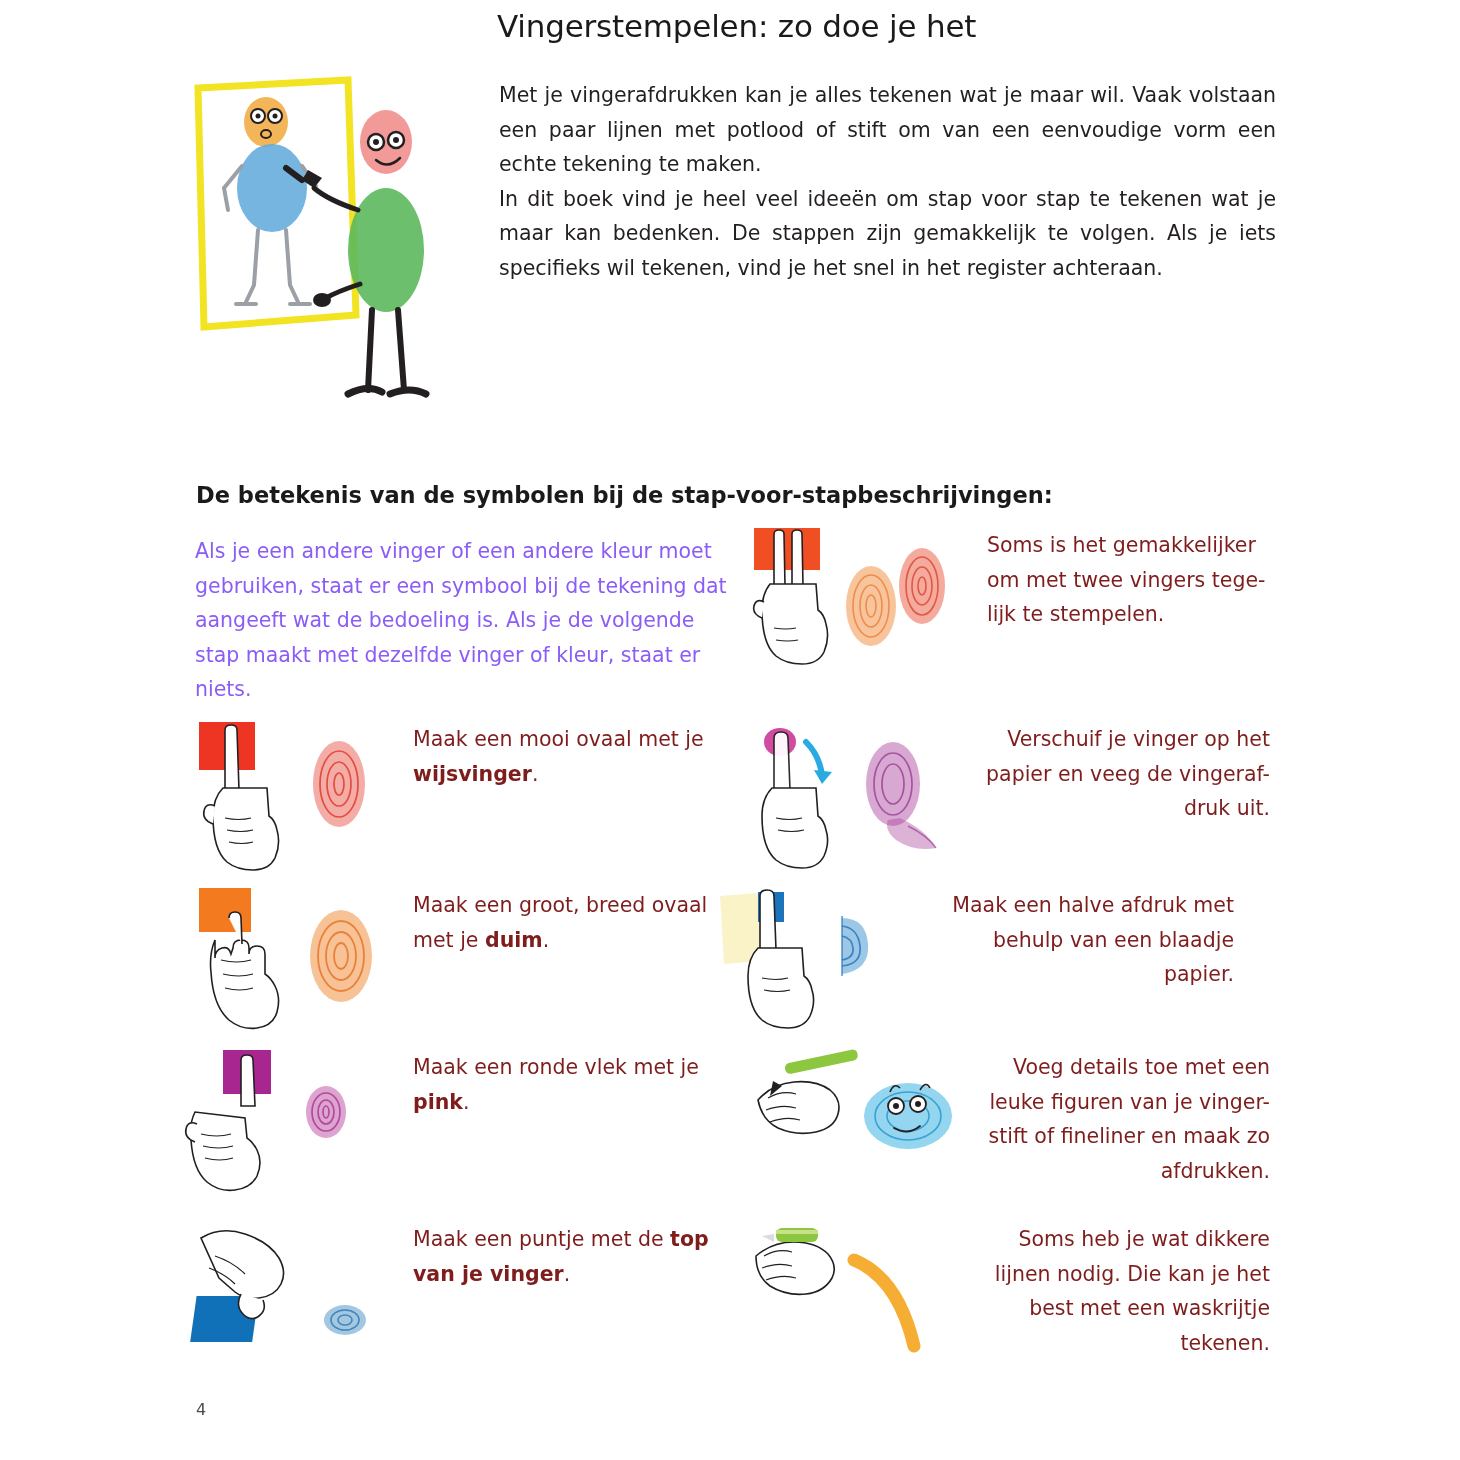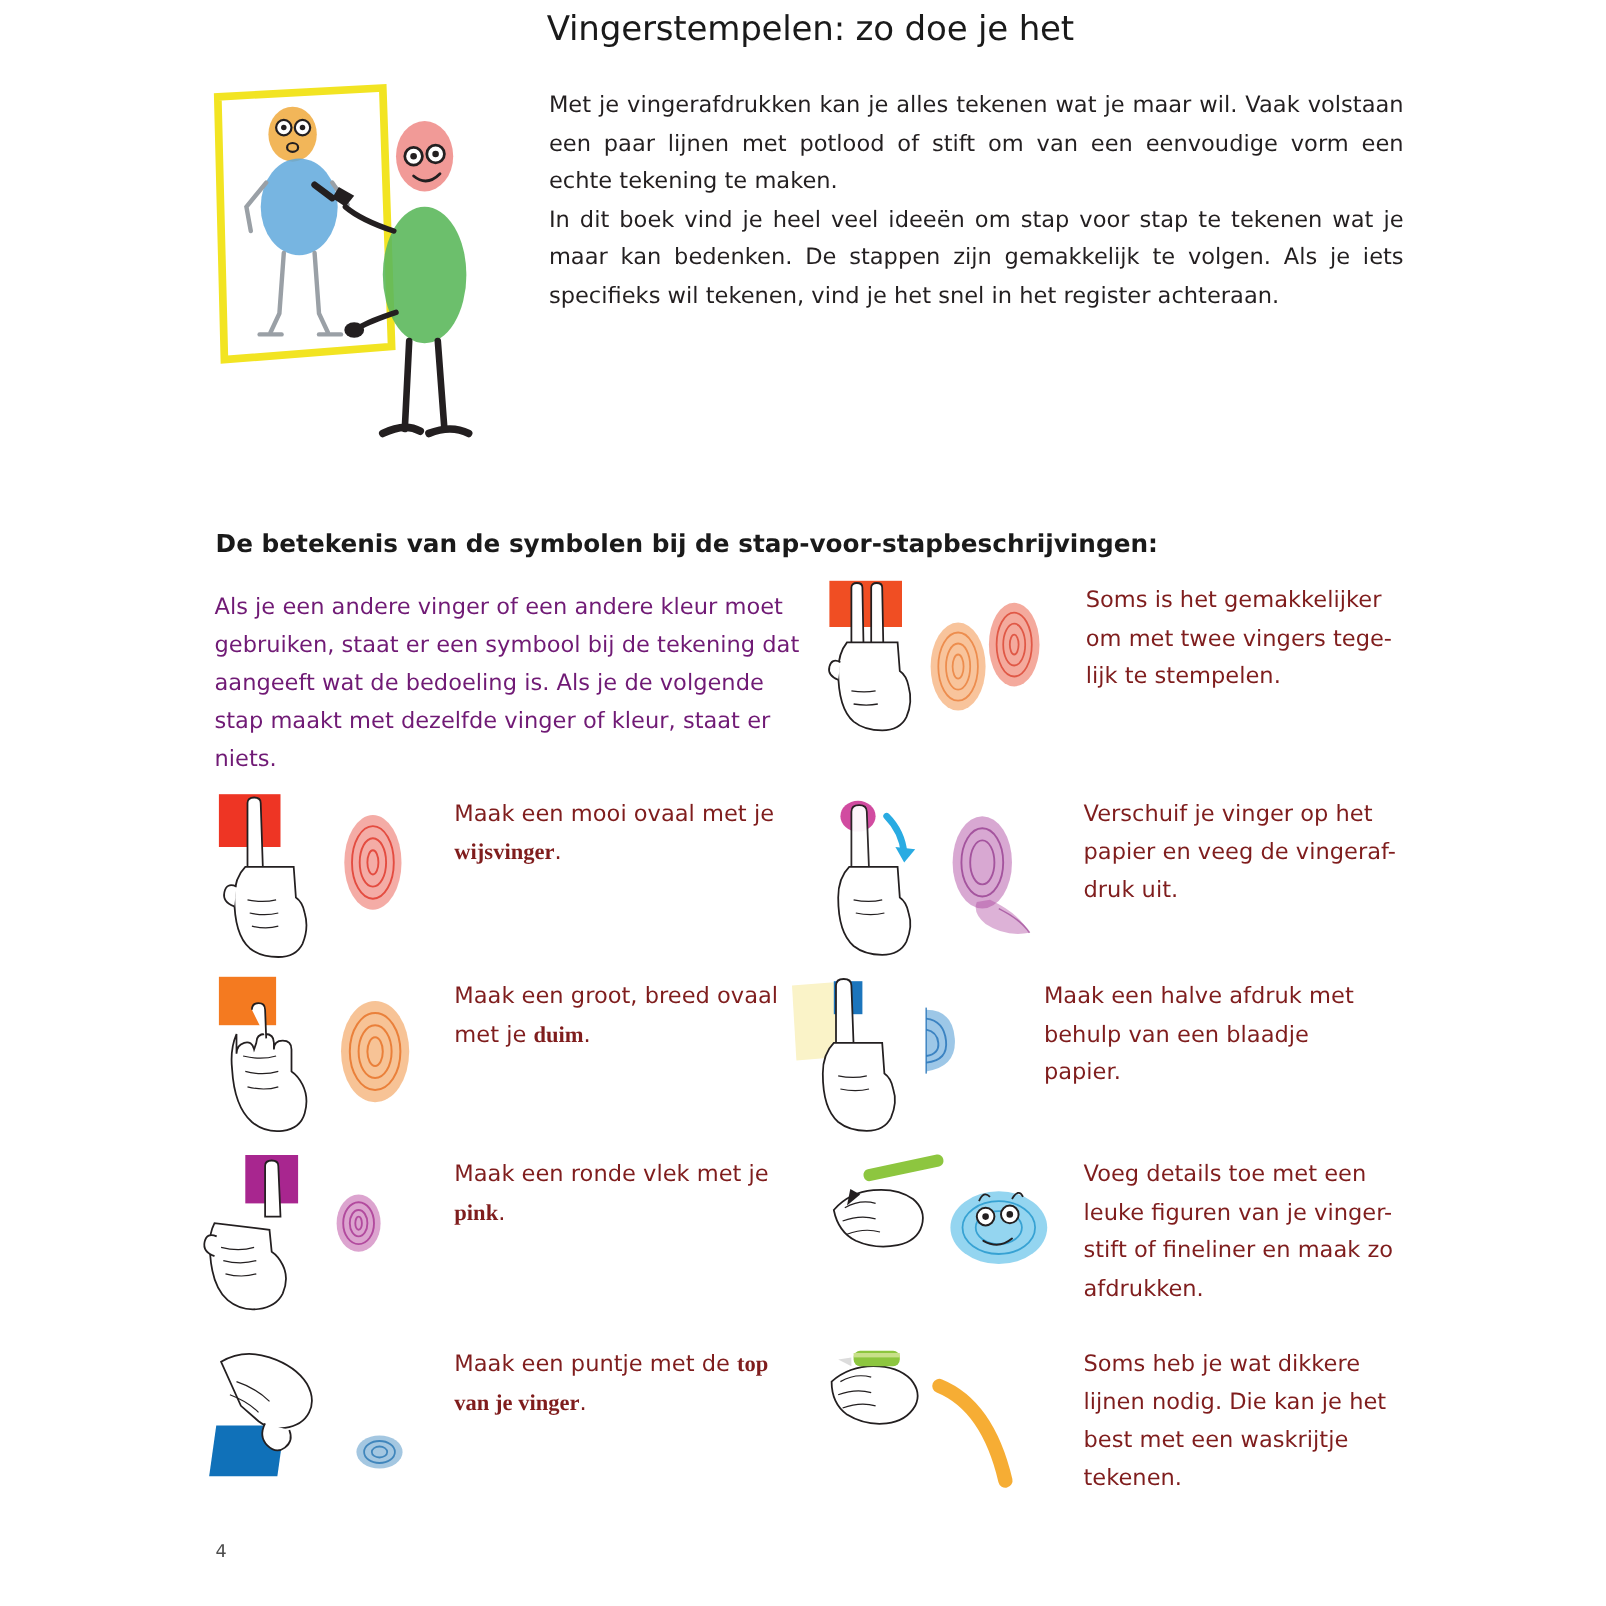--- a/index.html
+++ b/index.html
@@ -66,39 +66,39 @@
   }
 
   
   .sym-intro {
     position: absolute;
     left: 195px;
     top: 534px;
     width: 545px;
     font-size: 20.5px;
     line-height: 34.5px;
-    color: #701a75;
+    color: #8b5cf6;
   }
 
   
   .row {
     position: absolute;
     display: flex;
     align-items: flex-start;
   }
   .row .art {
     position: relative;
     flex: 0 0 auto;
   }
   .row .caption {
     font-size: 20.5px;
     line-height: 34.5px;
     color: #7f1d1d;
   }
-  .caption b { font-weight: bold; font-family: Liberation Serif, serif; }
+  .caption b { font-weight: bold; }
 
   
   #row-two-fingers { left: 748px; top: 528px; width: 520px; }
   #row-two-fingers .caption { margin-left: 24px; width: 300px; }
 
   #row-wijsvinger { left: 195px;  top: 722px; width: 545px; }
   #row-duim       { left: 195px;  top: 888px; width: 545px; }
   #row-pink       { left: 179px;  top: 1050px; width: 545px; gap: 16px; }
   #row-top        { left: 195px;  top: 1222px; width: 545px; }
 
@@ -107,20 +107,21 @@
   #row-details    { left: 750px;  top: 1050px; width: 520px; }
   #row-waskrijtje { left: 750px;  top: 1222px; width: 520px; }
 
   .left-caption {
     margin-left: 18px;
     width: 310px;
   }
   .right-caption {
     margin-left: 20px;
     width: 300px;
+    text-align: right;
   }
 
   
   .page-number {
     position: absolute;
     left: 196px;
     top: 1400px;
     font-size: 16px;
     color: #4d4d4d;
   }

